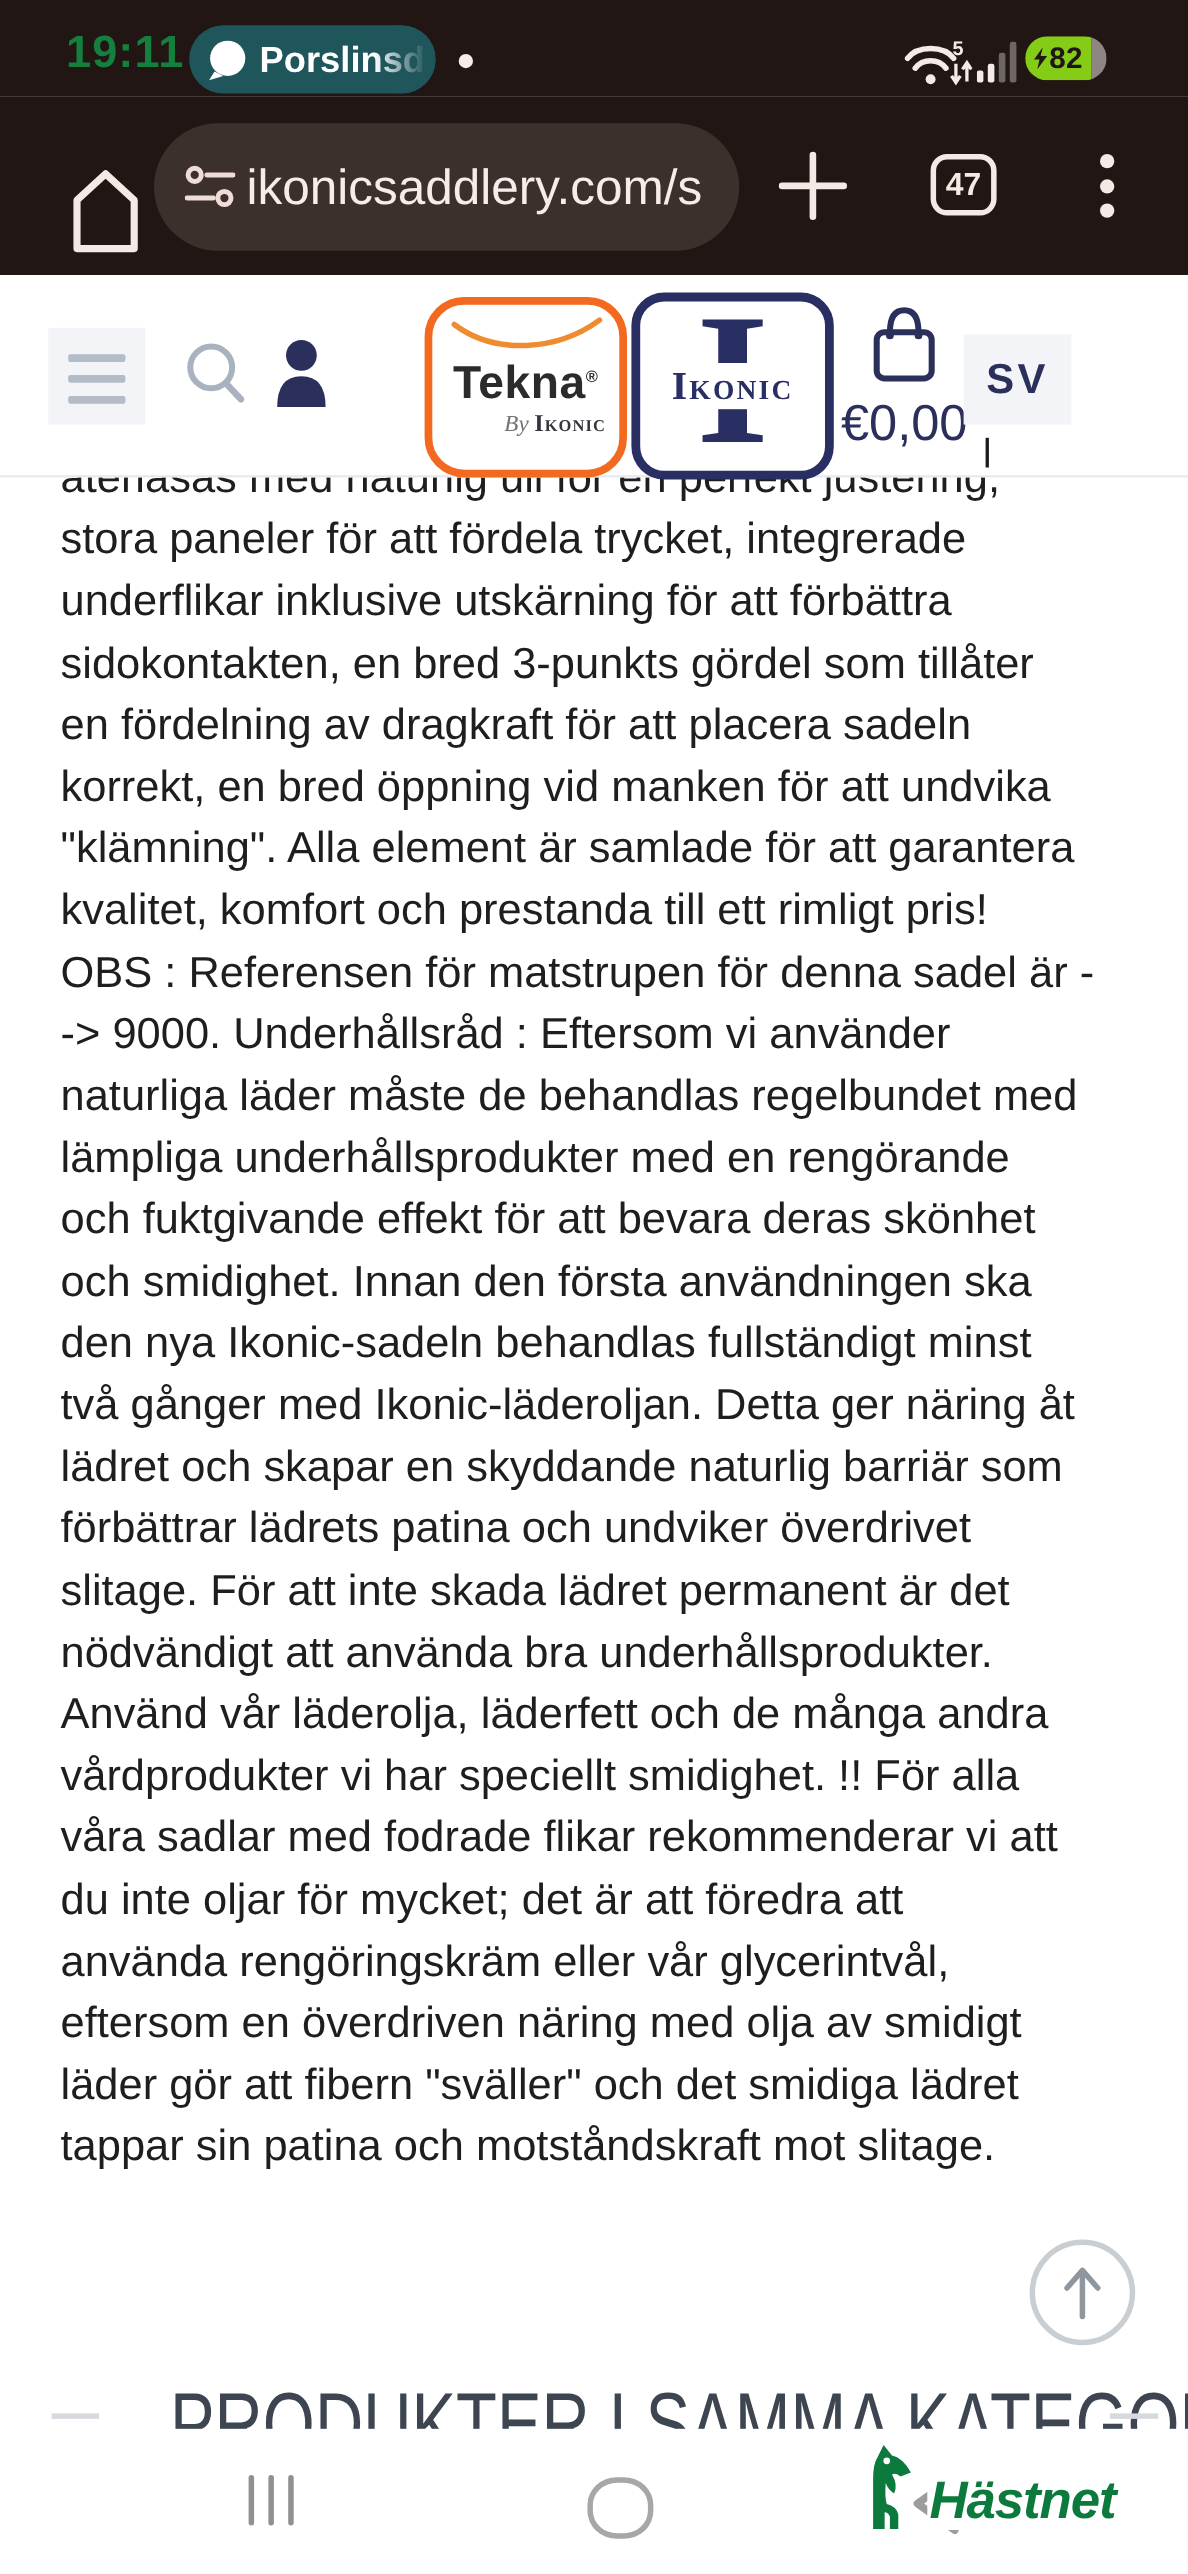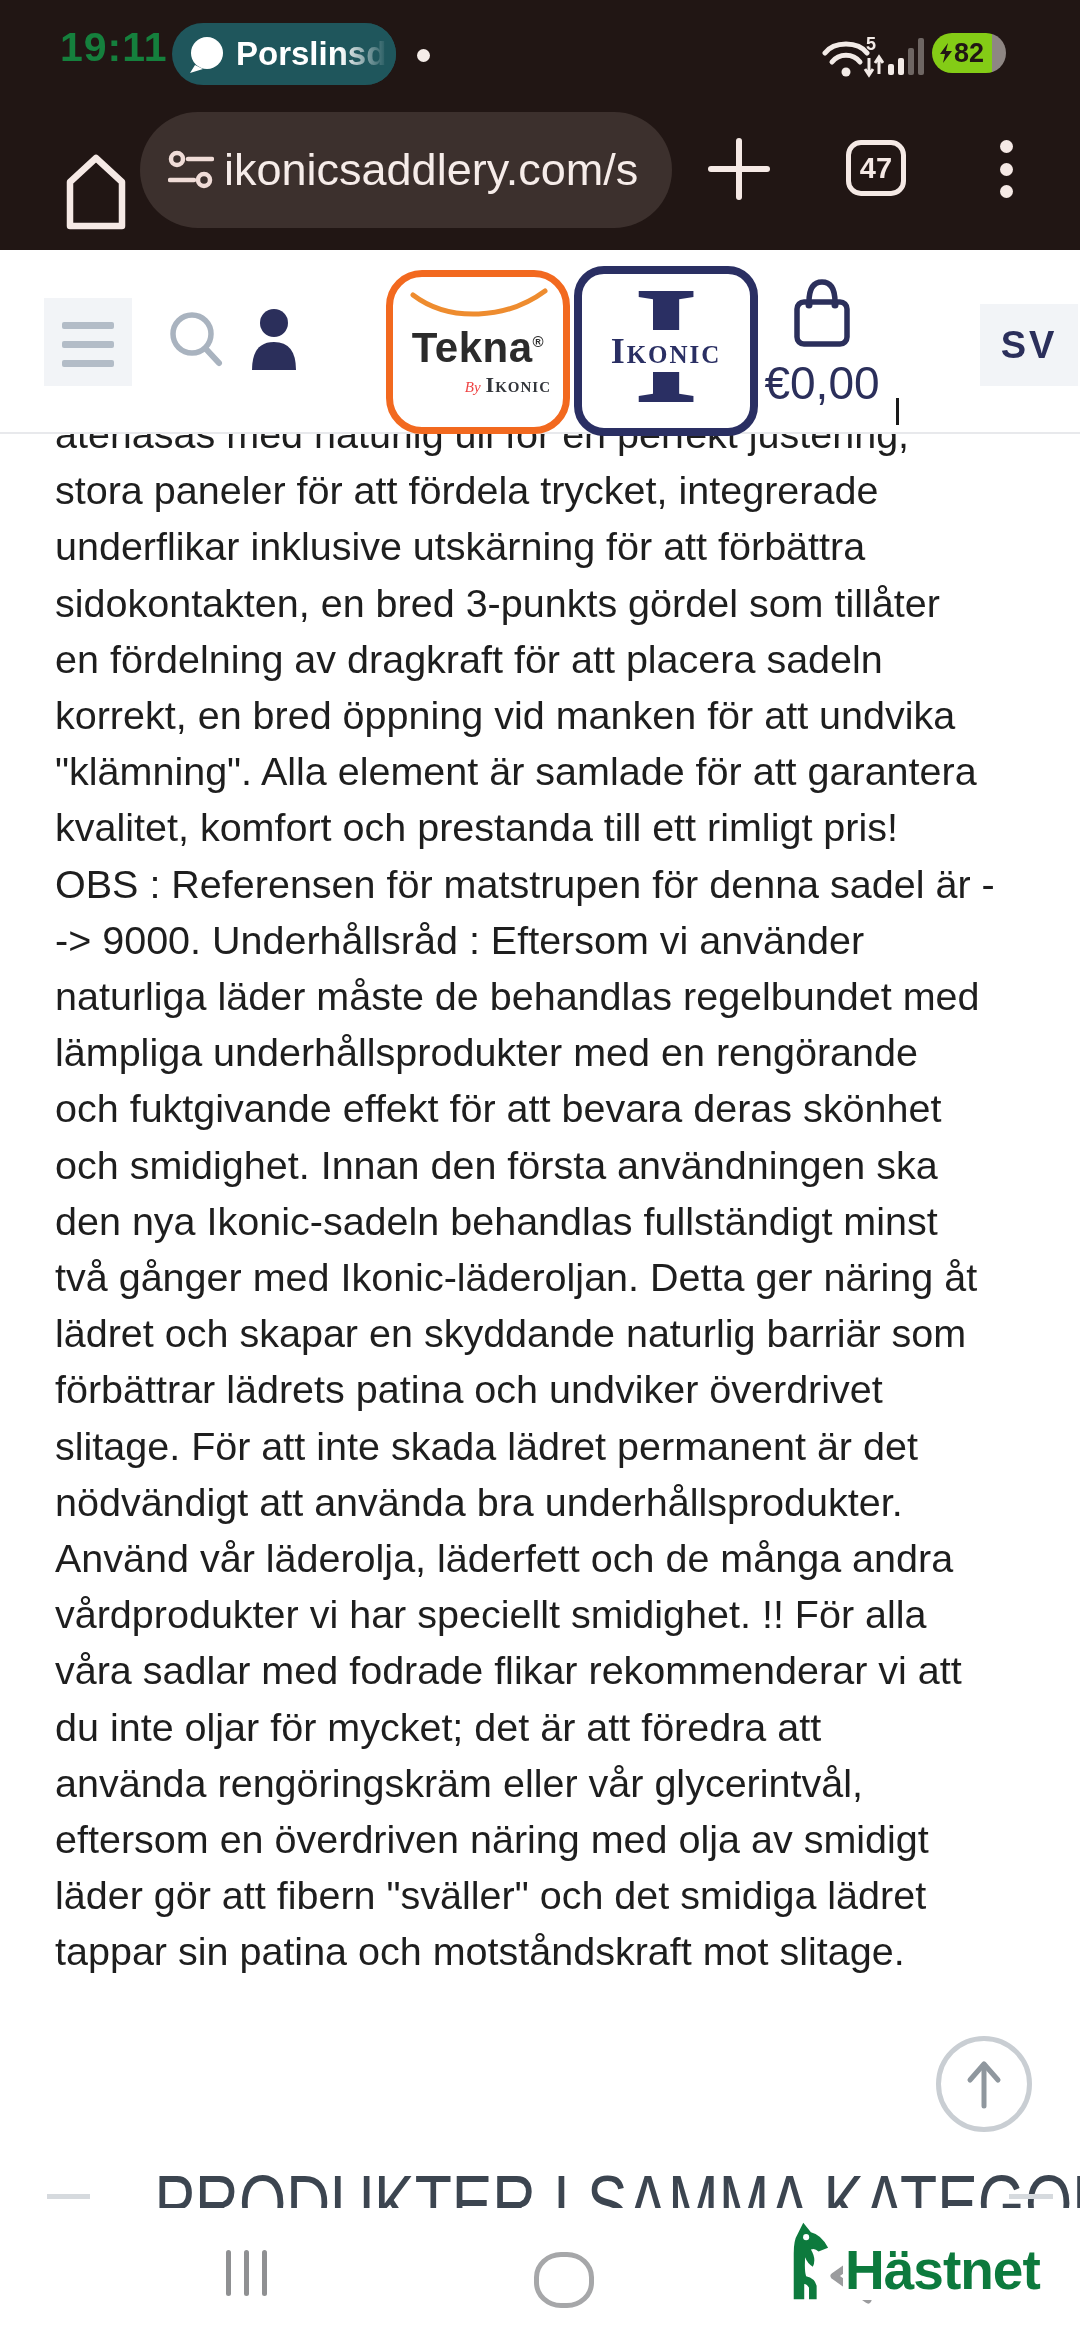--- a/index.html
+++ b/index.html
@@ -41,32 +41,32 @@
   .hamburger i{position:absolute;left:18px;width:52px;height:7px;border-radius:2px;background:#b3bcc7;}
   .hamburger i:nth-child(1){top:24px;} .hamburger i:nth-child(2){top:43px;} .hamburger i:nth-child(3){top:62px;}
   .search-icon{position:absolute;left:168px;top:60px;}
   .person-icon{position:absolute;left:246px;top:56px;}
   .tekna{position:absolute;left:386px;top:20px;width:170px;height:150px;border:7px solid #f2691f;border-radius:36px;
          background:#fff;text-align:center;}
   .tekna-swoosh{margin-top:10px;}
   .tekna-word{font-size:42px;font-weight:700;color:#2b2b2b;line-height:34px;letter-spacing:.5px;}
   .tekna-word sup{font-size:15px;}
   .tekna-by{margin-top:7px;margin-right:12px;text-align:right;font-family:"Liberation Serif",serif;}
-  .tekna-by .by{font-style:italic;color:#ef4444;font-size:15px;}
+  .tekna-by .by{font-style:italic;color:#737373;font-size:21px;}
   .tekna-by .byb{font-variant:small-caps;color:#33363b;font-size:22px;letter-spacing:1px;margin-left:5px;font-weight:600;}
   .ikonic{position:absolute;left:574px;top:16px;width:168px;height:154px;border:8px solid #2a2f63;border-radius:30px;
           background:#fff;overflow:hidden;}
   .ikonic .bigI{position:absolute;left:50%;top:46%;transform:translate(-50%,-50%);
                 font-family:"Liberation Serif",serif;font-weight:700;font-size:170px;color:#2a2f63;line-height:1;}
   .ikonic .word{position:absolute;left:50%;top:50%;transform:translate(-50%,-50%);background:#fff;padding:0 4px;
                 font-family:"Liberation Serif",serif;font-variant:small-caps;font-weight:600;font-size:36px;
                 letter-spacing:2px;color:#2a2f63;white-space:nowrap;}
   .cart{position:absolute;left:742px;top:28px;width:160px;text-align:center;}
   .cart-amount{margin-top:2px;font-size:46px;color:#2b2f5b;}
-  .sv-btn{position:absolute;left:980px;top:54px;width:98px;height:82px;background:#f2f4f7;
+  .sv-btn{position:absolute;left:876px;top:54px;width:98px;height:82px;background:#f2f4f7;
           display:flex;align-items:center;justify-content:center;}
   .sv-btn span{font-size:38px;font-weight:700;letter-spacing:3px;color:#2b2f5b;}
   .caret{position:absolute;left:896px;top:148px;width:3px;height:27px;background:#1a1a1a;}
 
   
   .content{position:absolute;left:55px;top:406px;width:990px;z-index:1;}
   .pline{font-size:39.5px;line-height:56.2px;color:#1e1e1e;white-space:nowrap;}
 
   
   .scrolltop{position:absolute;left:936px;top:2036px;width:96px;height:96px;border:5px solid #c9ced3;border-radius:50%;
@@ -79,22 +79,22 @@
   .dash{position:absolute;top:30px;height:5px;background:#d6dade;}
   .dash.l{left:47px;width:43px;} .dash.r{right:27px;width:44px;}
 
   
   .navbar{position:absolute;left:0;top:2208px;width:1080px;height:132px;background:#ffffff;z-index:5;}
   .recents{position:absolute;left:226px;top:42px;display:flex;gap:13px;}
   .recents i{width:5px;height:46px;background:#8f9092;border-radius:3px;}
   .home-btn{position:absolute;left:534px;top:44px;width:50px;height:46px;border:5px solid #a6a7a9;border-radius:45%;}
   .back-icon{position:absolute;left:826px;top:38px;z-index:5;}
   .hastnet{position:absolute;left:788px;top:14px;z-index:6;display:flex;align-items:flex-end;}
-  .hastnet-text{font-size:55px;font-weight:700;color:#0d7a3d;line-height:1;background:#fff;margin-left:13px;
-                padding:4px 2px 2px 2px;letter-spacing:-1px;}
+  .hastnet-text{font-size:48px;font-weight:700;color:#0d7a3d;line-height:1;background:#fff;margin-left:13px;
+                padding:4px 2px 2px 2px;letter-spacing:-1px;font-style:italic;}
 </style>
 </head>
 <body>
 
 <div class="screen">
 
   <div class="statusbar">
     <div class="sb-time">19:11</div>
     <div class="notif-pill">
       <span class="chat-icon">

